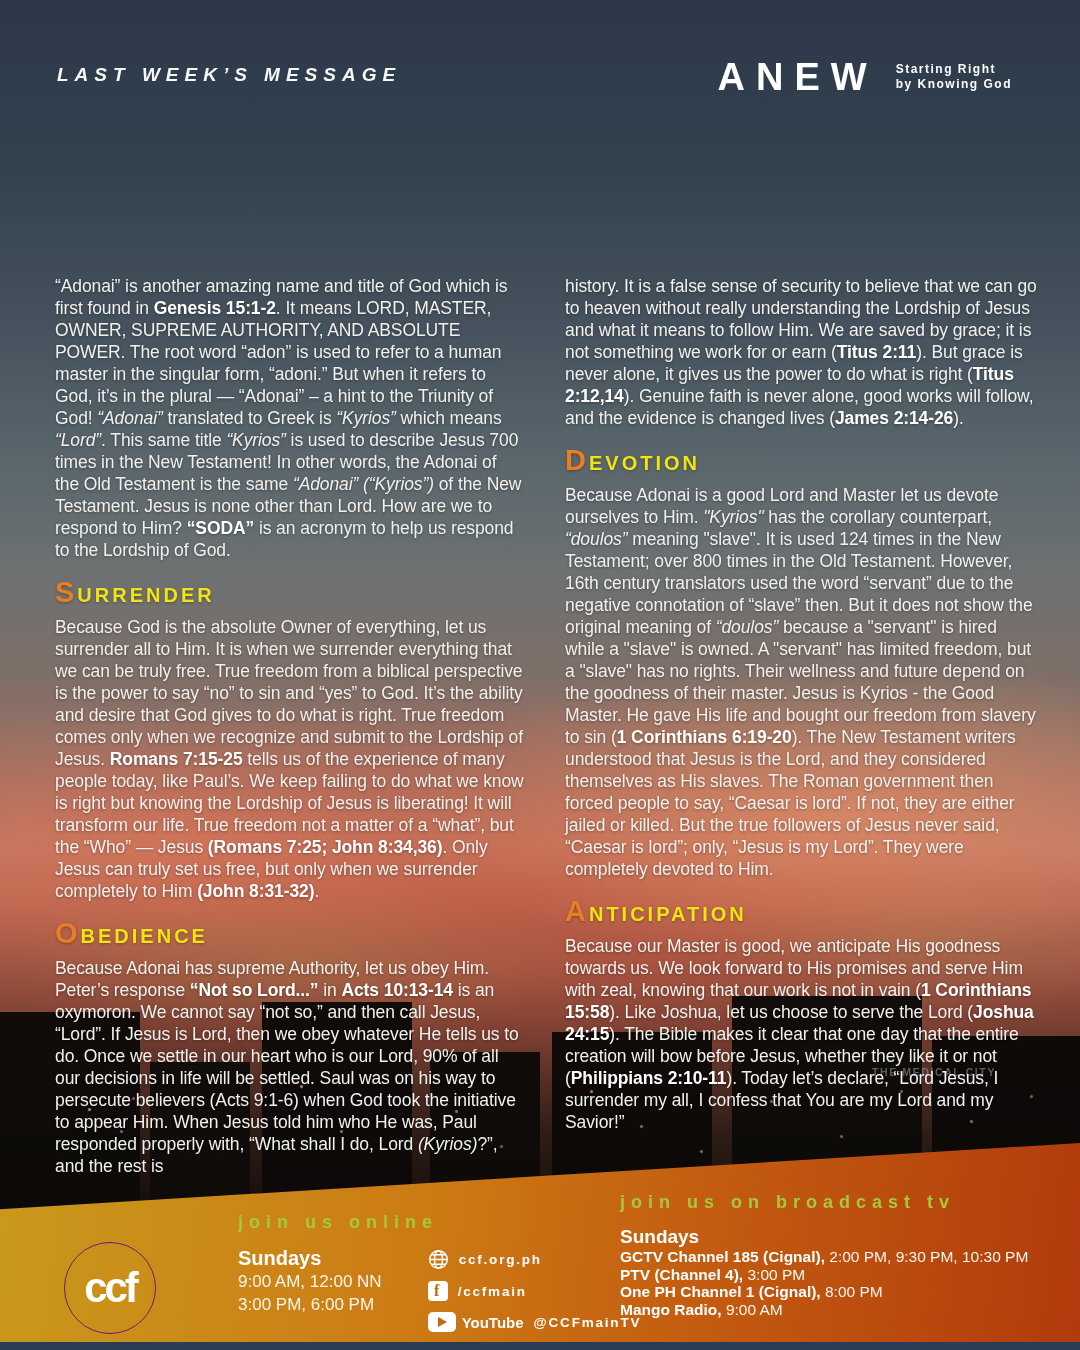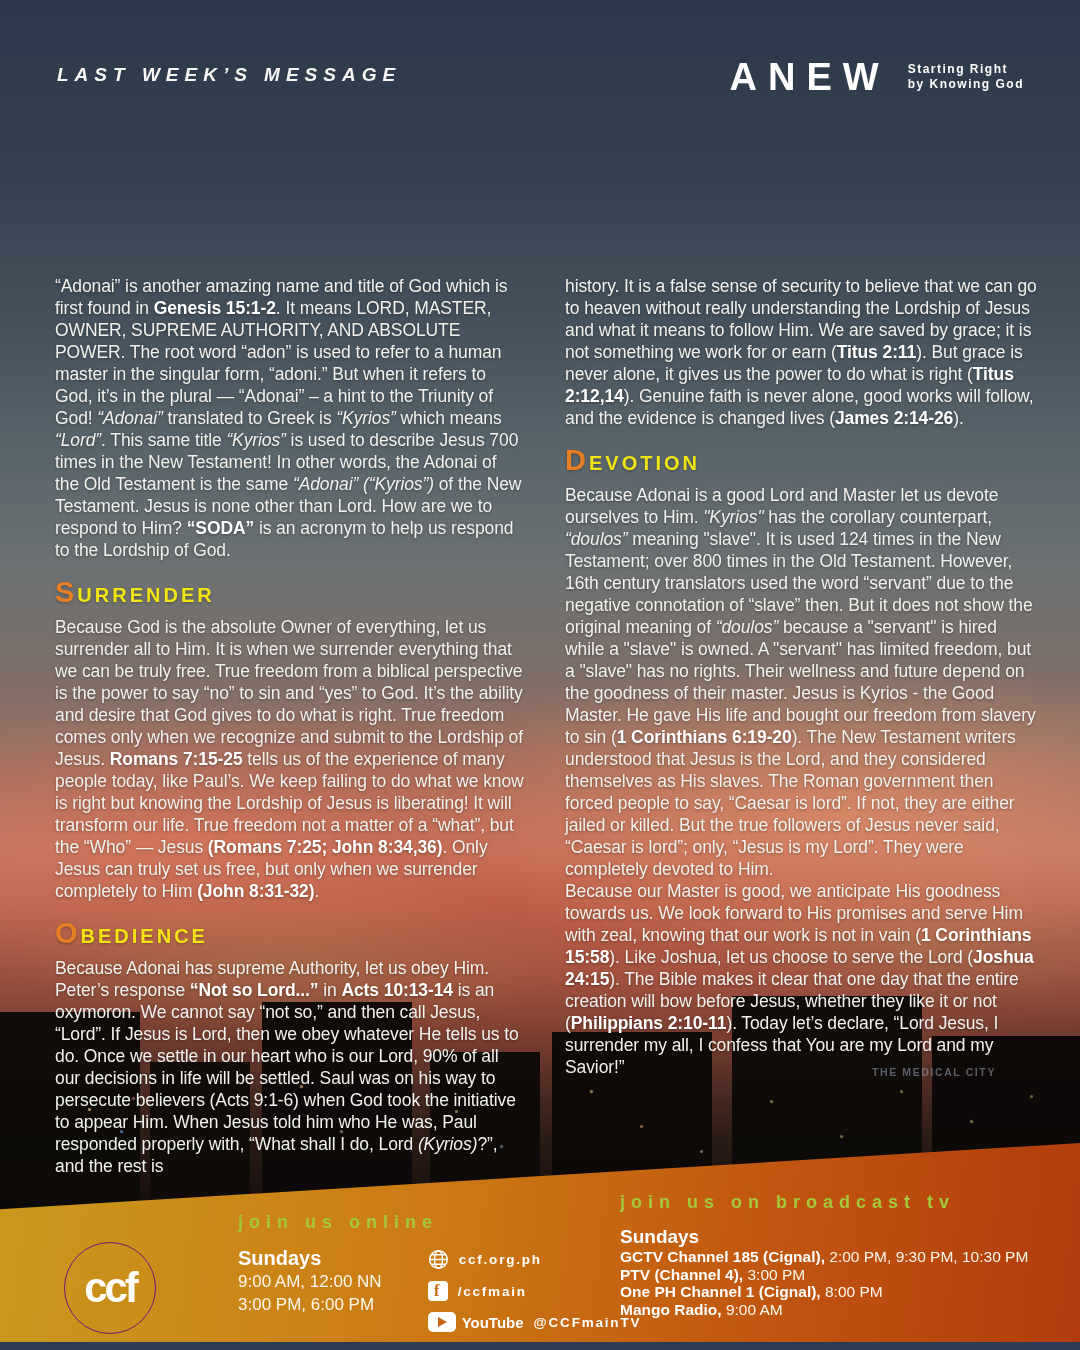--- a/index.html
+++ b/index.html
@@ -47,21 +47,21 @@
       590px 1090px 1px rgba(255,220,160,.65), 640px 1125px 1px rgba(255,200,130,.6),
       700px 1150px 1px rgba(255,235,190,.5), 770px 1100px 1px rgba(255,215,150,.55),
       840px 1135px 1px rgba(255,225,170,.5), 900px 1090px 1px rgba(255,210,150,.5),
       970px 1120px 1px rgba(255,225,170,.55), 1030px 1095px 1px rgba(255,215,150,.5);
   }
   
   .kicker{
     position:absolute;left:57px;top:64px;
     font-size:19px;font-weight:700;letter-spacing:6px;color:#F7F7F5;font-style:italic;
   }
-  .brand{position:absolute;right:56px;top:58px;display:flex;align-items:flex-start;gap:18px;}
+  .brand{position:absolute;right:68px;top:58px;display:flex;align-items:flex-start;gap:18px;}
   .brand-name{font-size:38px;font-weight:700;letter-spacing:11px;color:#FFFFFF;line-height:1;}
   .brand-tag{font-size:12px;font-weight:700;letter-spacing:1.5px;color:#FFFFFF;line-height:1.25;padding-top:4px;}
   .title{
     position:absolute;left:52px;top:112px;margin:0;
     font-size:94px;font-weight:600;letter-spacing:12px;line-height:1;
     font-variant:small-caps;color:#F4E318;
   }
   
   .col{position:absolute;top:227px;width:470px;margin-top:48px;}
   .col-left{left:55px;}
@@ -145,20 +145,21 @@
       <h2 class="sh"><span class="init">S</span><span>urrender</span></h2>
       <p>Because God is the absolute Owner of everything, let us surrender all to Him. It is when we surrender everything that we can be truly free. True freedom from a biblical perspective is the power to say “no” to sin and “yes” to God. It’s the ability and desire that God gives to do what is right. True freedom comes only when we recognize and submit to the Lordship of Jesus. <b>Romans 7:15-25</b> tells us of the experience of many people today, like Paul’s. We keep failing to do what we know is right but knowing the Lordship of Jesus is liberating! It will transform our life. True freedom not a matter of a “what”, but the “Who” — Jesus <b>(Romans 7:25; John 8:34,36)</b>. Only Jesus can truly set us free, but only when we surrender completely to Him <b>(John 8:31-32)</b>.</p>
       <h2 class="sh"><span class="init">O</span><span>bedience</span></h2>
       <p>Because Adonai has supreme Authority, let us obey Him. Peter’s response <b>“Not so Lord...”</b> in <b>Acts 10:13-14</b> is an oxymoron. We cannot say “not so,” and then call Jesus, “Lord”. If Jesus is Lord, then we obey whatever He tells us to do. Once we settle in our heart who is our Lord, 90% of all our decisions in life will be settled. Saul was on his way to persecute believers (Acts 9:1-6) when God took the initiative to appear Him. When Jesus told him who He was, Paul responded properly with, “What shall I do, Lord <i>(Kyrios)</i>?”, and the rest is</p>
     </div>
 
     <div class="col col-right">
       <p>history. It is a false sense of security to believe that we can go to heaven without really understanding the Lordship of Jesus and what it means to follow Him. We are saved by grace; it is not something we work for or earn (<b>Titus 2:11</b>). But grace is never alone, it gives us the power to do what is right (<b>Titus 2:12,14</b>). Genuine faith is never alone, good works will follow, and the evidence is changed lives (<b>James 2:14-26</b>).</p>
       <h2 class="sh"><span class="init">D</span><span>evotion</span></h2>
       <p>Because Adonai is a good Lord and Master let us devote ourselves to Him. <i>"Kyrios"</i> has the corollary counterpart, <i>“doulos”</i> meaning "slave". It is used 124 times in the New Testament; over 800 times in the Old Testament. However, 16th century translators used the word “servant” due to the negative connotation of “slave” then. But it does not show the original meaning of <i>“doulos”</i> because a "servant" is hired while a "slave" is owned. A "servant" has limited freedom, but a "slave" has no rights. Their wellness and future depend on the goodness of their master. Jesus is Kyrios - the Good Master. He gave His life and bought our freedom from slavery to sin (<b>1 Corinthians 6:19-20</b>). The New Testament writers understood that Jesus is the Lord, and they considered themselves as His slaves. The Roman government then forced people to say, “Caesar is lord”. If not, they are either jailed or killed. But the true followers of Jesus never said, “Caesar is lord”; only, “Jesus is my Lord”. They were completely devoted to Him.</p>
+      <h2 class="sh"><span class="init">A</span><span>nticipation</span></h2>
       <p>Because our Master is good, we anticipate His goodness towards us. We look forward to His promises and serve Him with zeal, knowing that our work is not in vain (<b>1 Corinthians 15:58</b>). Like Joshua, let us choose to serve the Lord (<b>Joshua 24:15</b>). The Bible makes it clear that one day that the entire creation will bow before Jesus, whether they like it or not (<b>Philippians 2:10-11</b>). Today let’s declare, “Lord Jesus, I surrender my all, I confess that You are my Lord and my Savior!”</p>
     </div>
   </main>
 
   <footer>
     <div class="footer-band"></div>
 
     <div class="ccf-logo">
       <span>ccf</span>
     </div>

